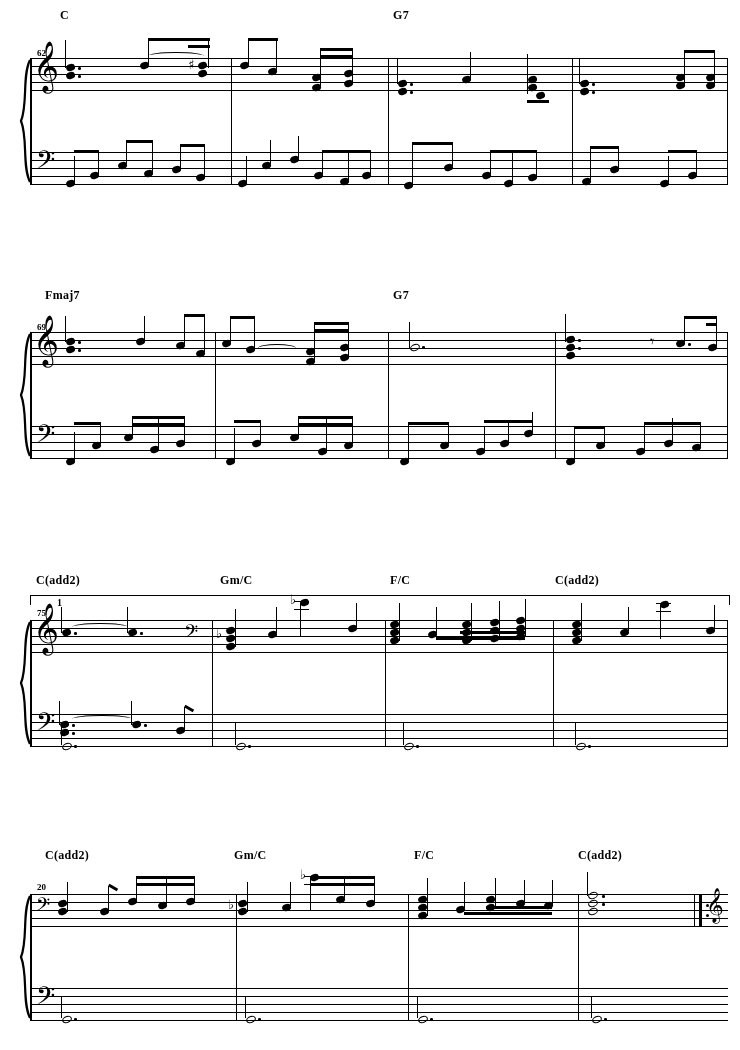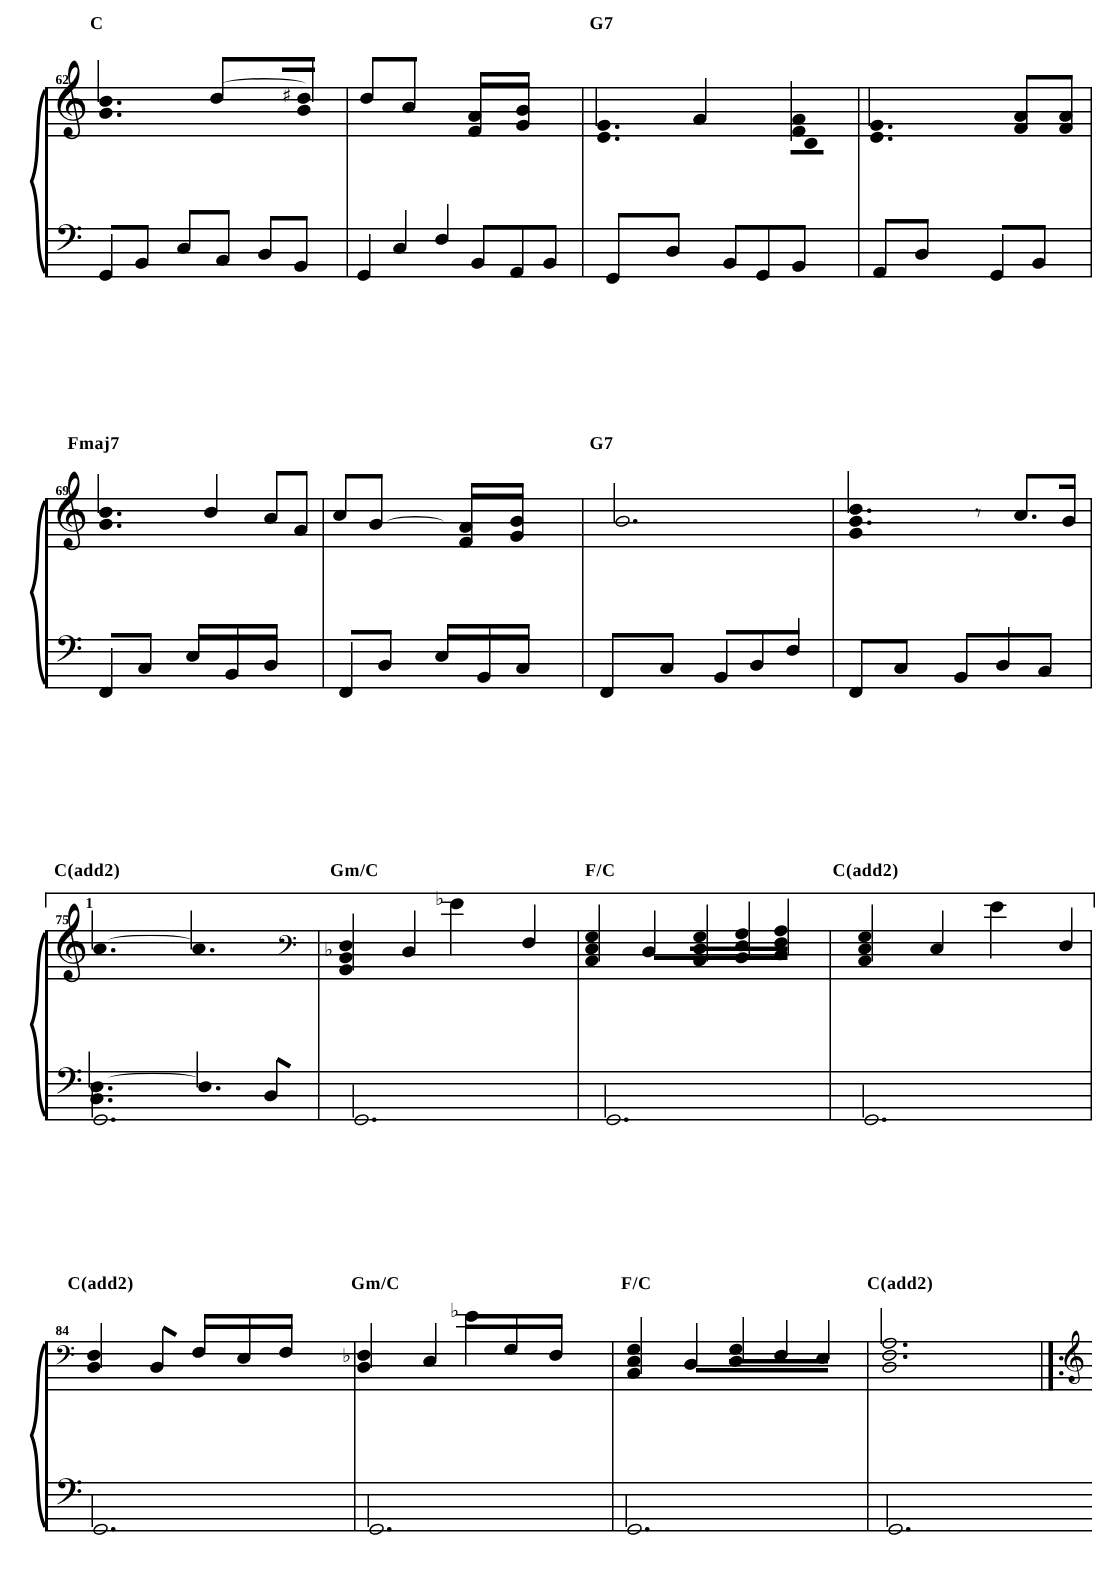--- a/index.html
+++ b/index.html
@@ -624,21 +624,21 @@
     <div class="stem" style="left:575px; top:158px; height:22px;"></div>
   </div>
 
   <div class="system" style="top:840px;height:200px;">
 
     <div class="chord" style="left:45px; top:8px;">C(add2)</div>
     <div class="chord" style="left:234px; top:8px;">Gm/C</div>
     <div class="chord" style="left:414px; top:8px;">F/C</div>
     <div class="chord" style="left:578px; top:8px;">C(add2)</div>
 
-    <div class="barnum" style="left:37px; top:42px;">84</div>
+    <div class="barnum" style="left:37px; top:42px;">20</div>
 
     <div class="brace" style="top:54px;">
       <svg width="14" height="126" viewBox="0 0 14 126">
         <path d="M12 2 C 4 18, 10 46, 3 63 C 10 80, 4 108, 12 124" fill="none" stroke="#000" stroke-width="2.2"></path>
       </svg>
     </div>
     <div class="sysbar" style="top:54px; height:126px;"></div>
 
     <div class="staff" style="top:54px;">
       <div class="line"></div>

